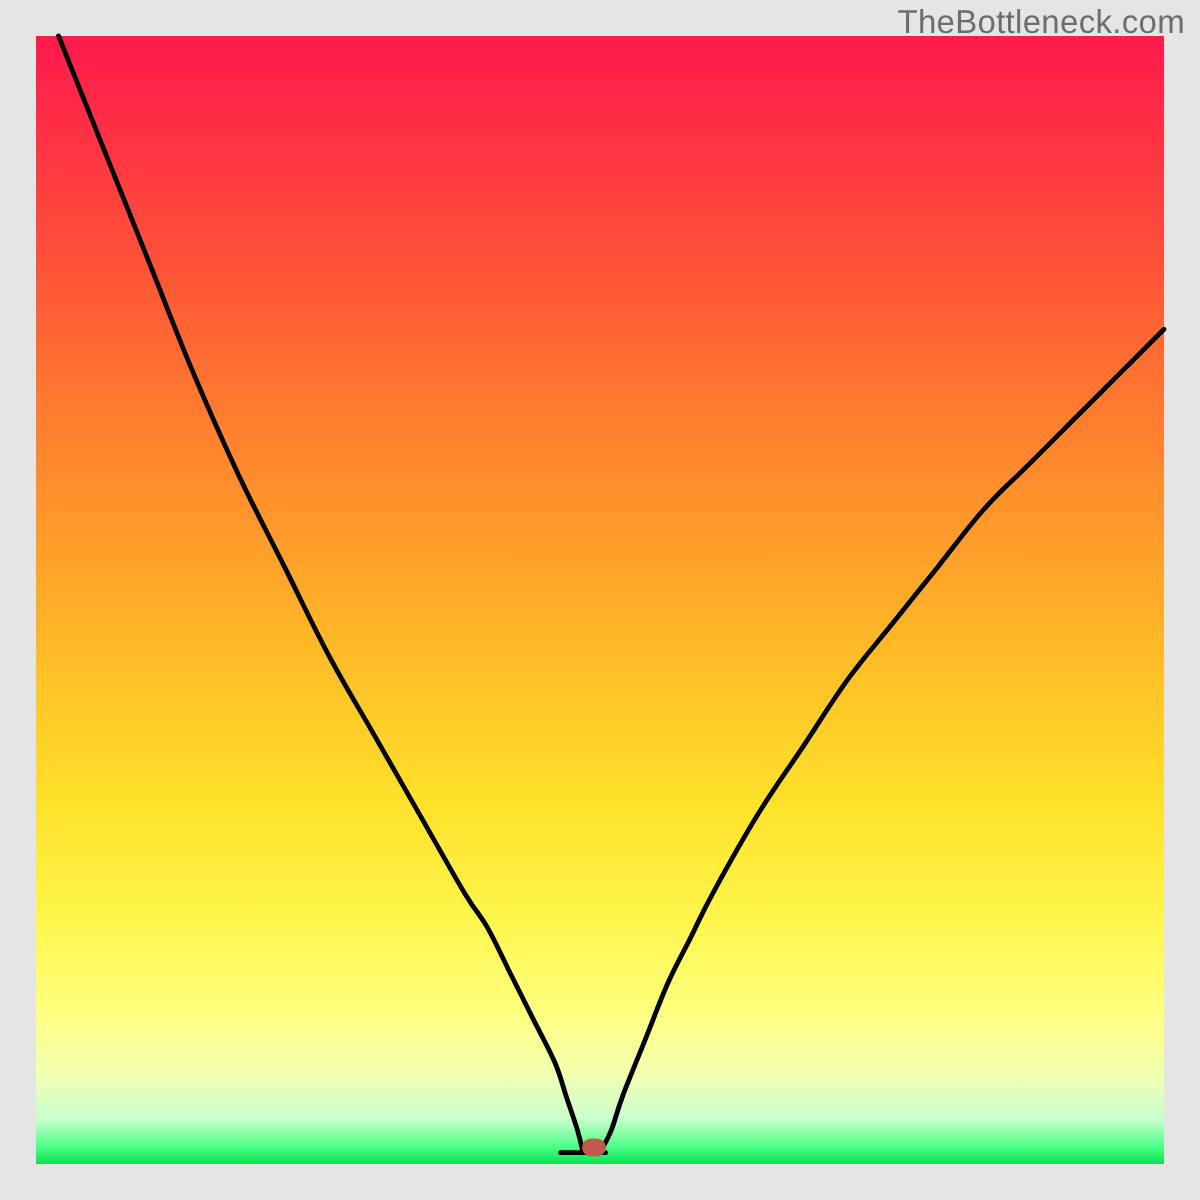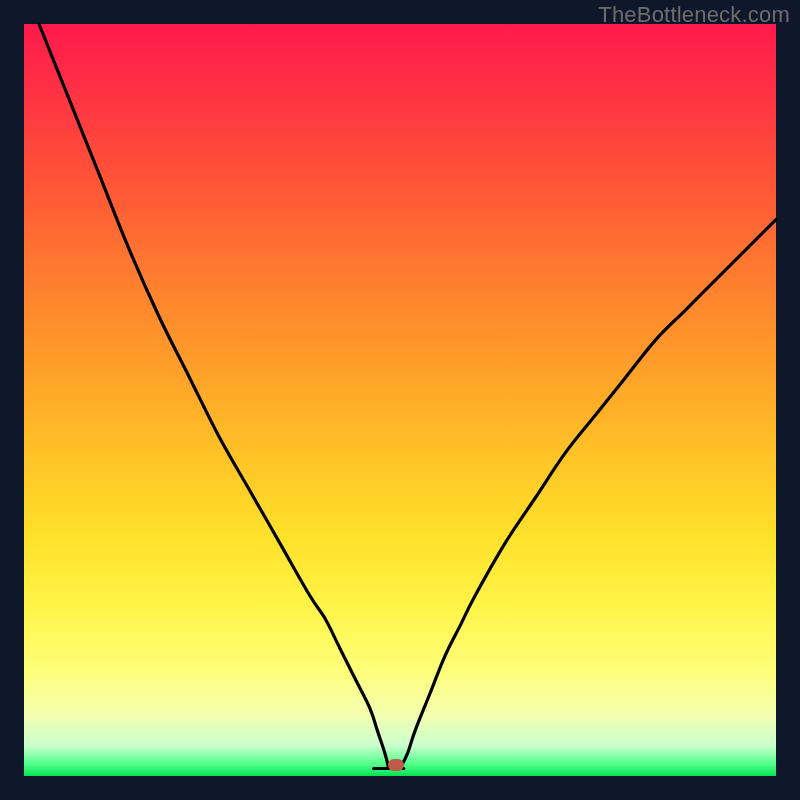--- a/index.html
+++ b/index.html
@@ -8,21 +8,21 @@
     width: 800px;
     height: 800px;
     overflow: hidden;
     background: #000;
     font-family: Arial, Helvetica, sans-serif;
   }
   .frame {
     position: relative;
     width: 800px;
     height: 800px;
-    background: #0f172a;
+    background: #e5e5e5;
   }
   .plot-area {
     position: absolute;
     left: 24px;
     top: 24px;
     width: 752px;
     height: 752px;
     background: linear-gradient(to bottom,
       #ff1a4b 0%,
       #ff2f45 8%,

